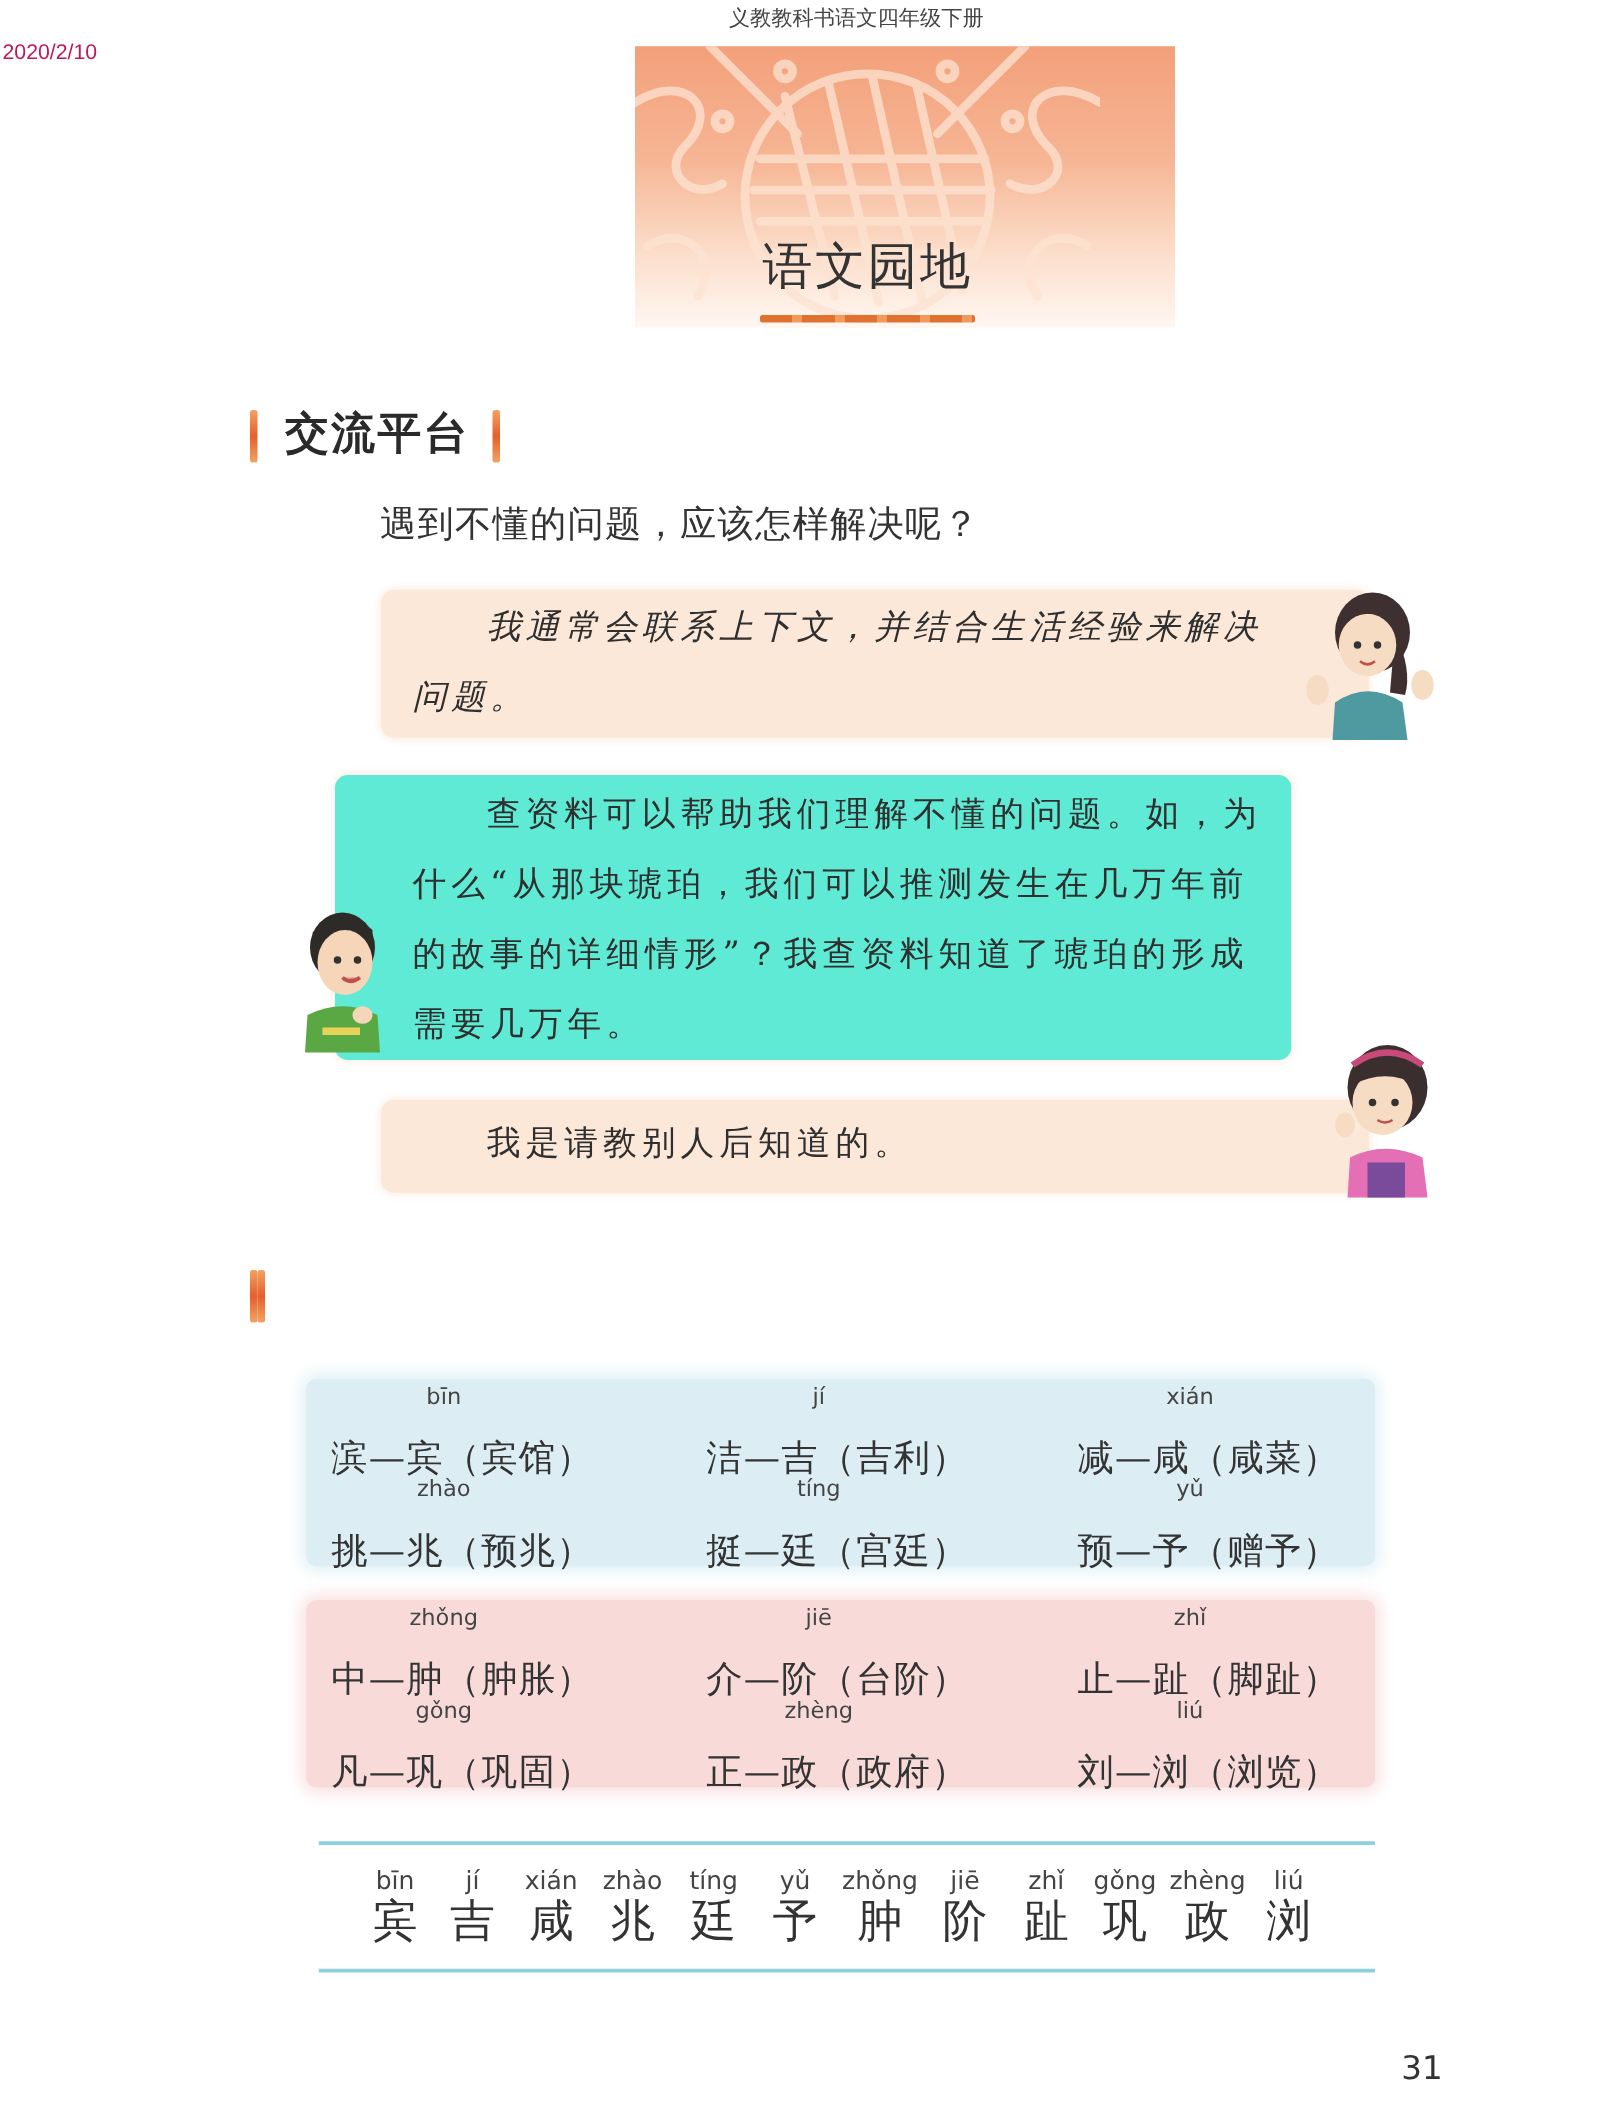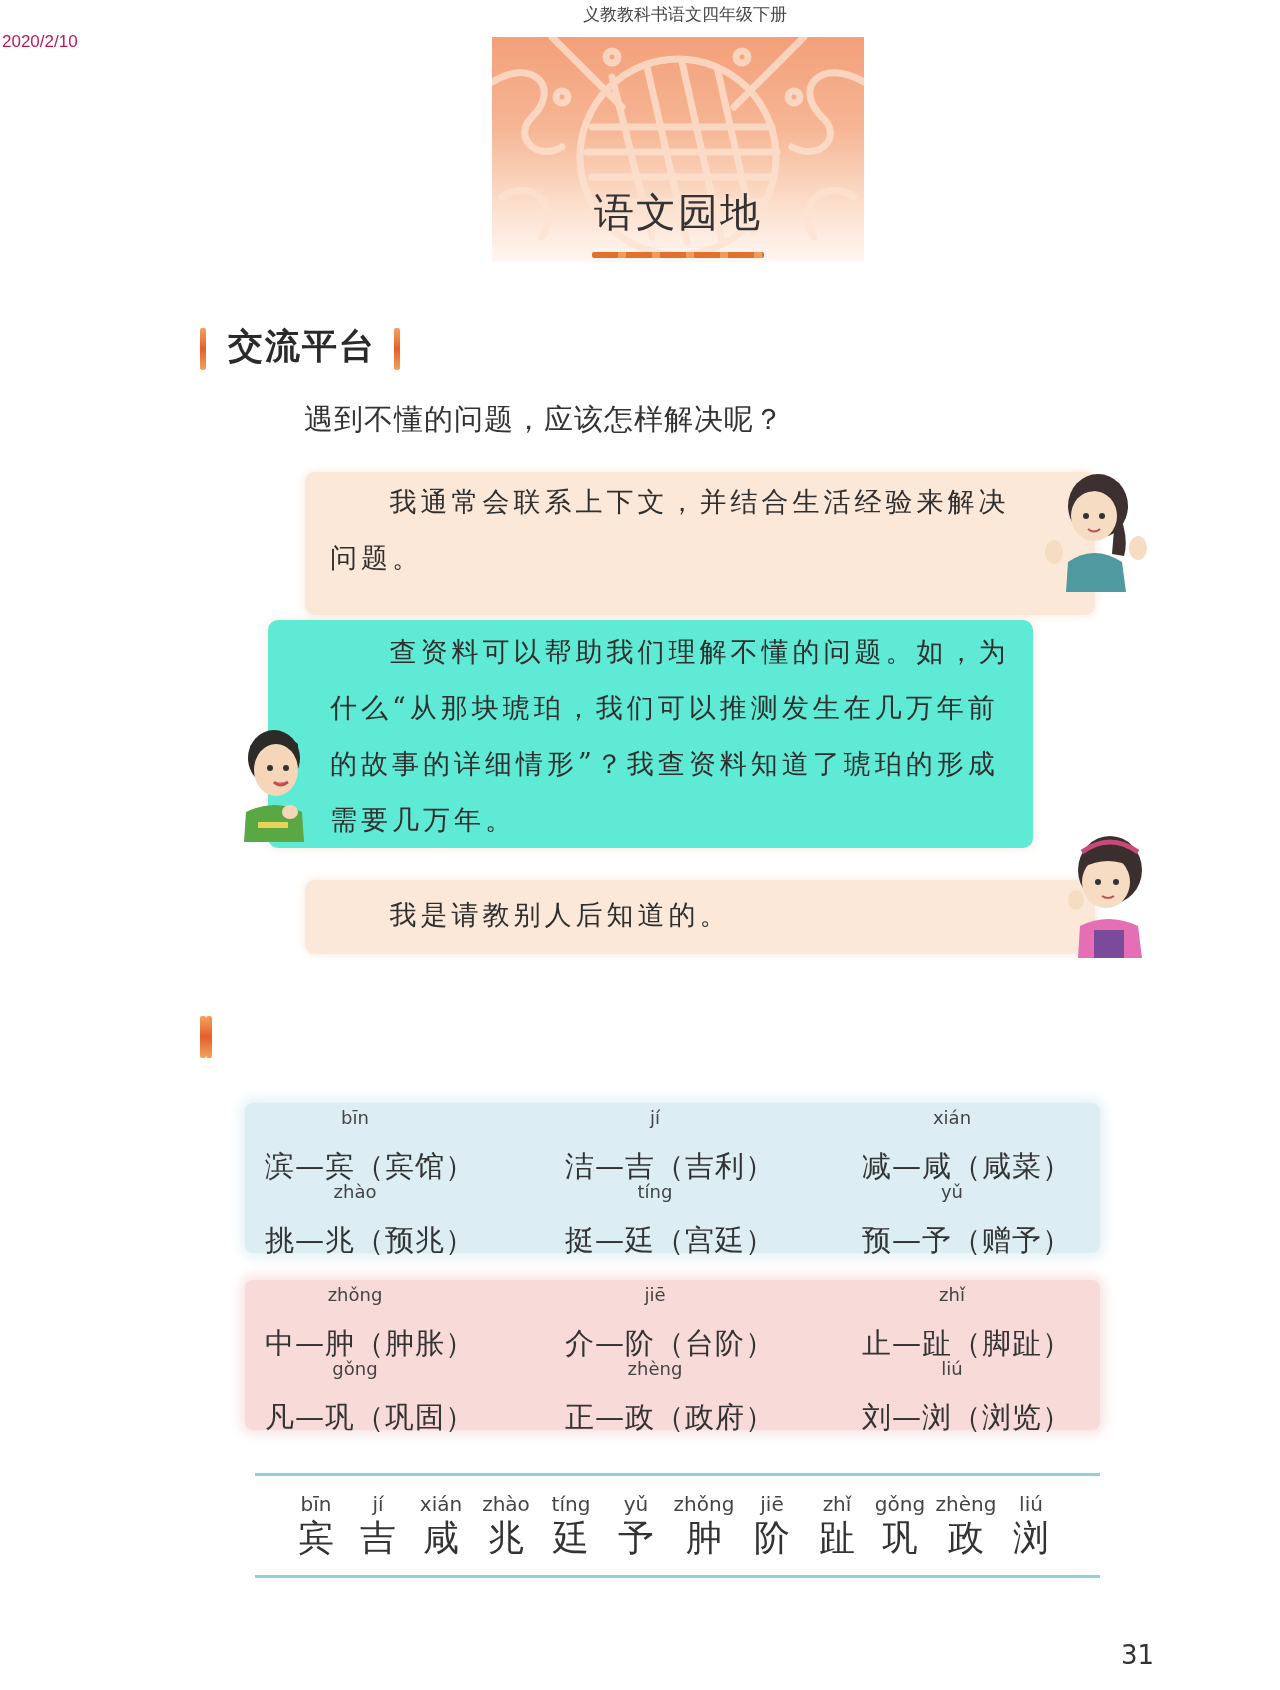--- a/index.html
+++ b/index.html
@@ -10,21 +10,21 @@
     color: #2b2b2b;
   }
   .abs { position: absolute; }
 
   
   .print-date { left: 2px; top: 3px; font-family: "Liberation Sans", sans-serif; font-size: 17px; color: #be185d; margin-top: 29px; }
   .print-title { left: 0; width: 1370px; top: 3px; text-align: center; font-family: "Liberation Serif", serif; font-size: 17px; color: #444; }
 
   
   .banner {
-    left: 492px; top: 37px; width: 372px; height: 225px;
+    left: 508px; top: 37px; width: 432px; height: 225px;
     background: linear-gradient(180deg, #f3a07a 0%, #f6b594 40%, #fbdcc8 72%, #fff7f2 100%);
     overflow: hidden;
   }
   .banner svg { position: absolute; left: 0; top: 0; }
   .banner-title {
     left: 0; width: 372px; top: 148px; text-align: center;
     font-family: "DejaVu Serif", serif; font-size: 40px; color: #333; letter-spacing: 2px;
   }
   .banner-underline {
     left: 100px; top: 215px; width: 172px; height: 6px;
@@ -42,21 +42,21 @@
 
   
   .bubble {
     background: #fbe8d8; border-radius: 10px;
     box-shadow: 0 0 8px rgba(245, 220, 200, 0.7);
   }
   .bubble-text {
     font-family: "DejaVu Serif", serif; font-size: 27px; color: #2f2f2f;
     line-height: 56px; letter-spacing: 4px; text-indent: 2.2em;
   }
-  .b1 { left: 305px; top: 472px; width: 790px; height: 143px; }
+  .b1 { left: 305px; top: 472px; width: 790px; height: 118px; font-style: italic; }
   .b1 .bubble-text { position: absolute; left: 25px; top: 2px; width: 700px; }
   .b2 { left: 268px; top: 620px; width: 765px; height: 228px; background: #5eead4; }
   .b2 .bubble-text { position: absolute; left: 62px; top: 4px; width: 680px; }
   .b3 { left: 305px; top: 880px; width: 790px; height: 74px; }
   .b3 .bubble-text { position: absolute; left: 25px; top: 7px; width: 700px; }
 
   
   .avatar { overflow: visible; }
 
   

